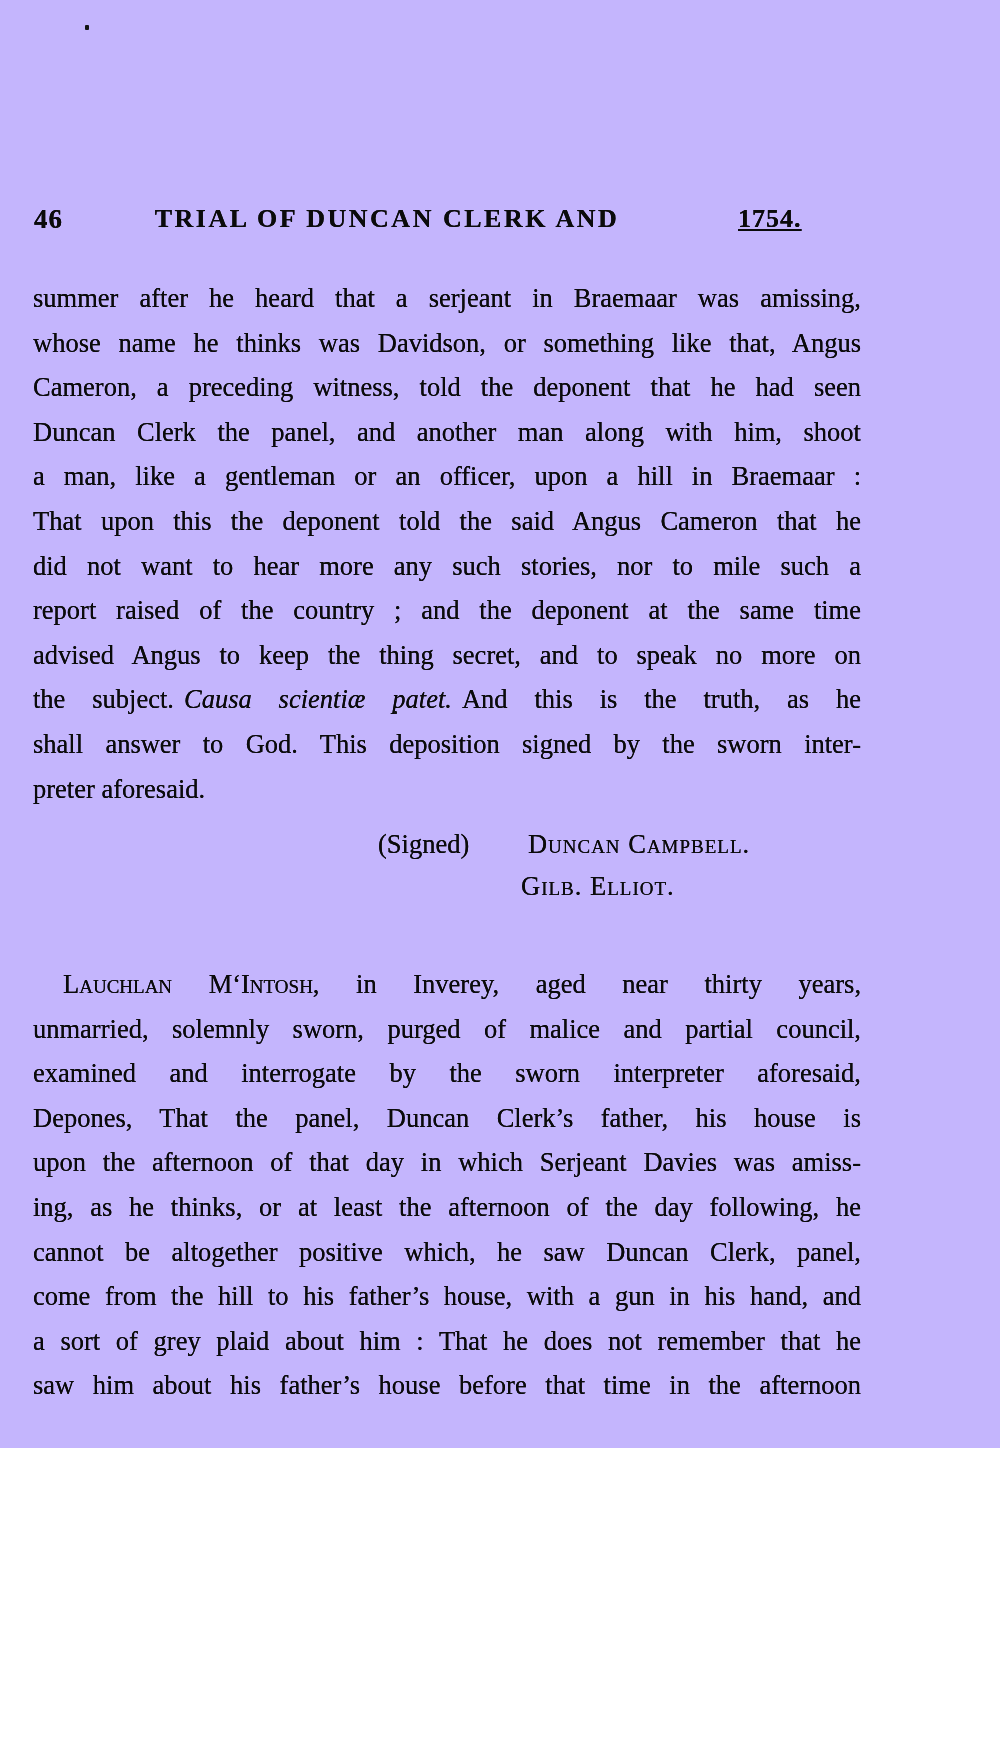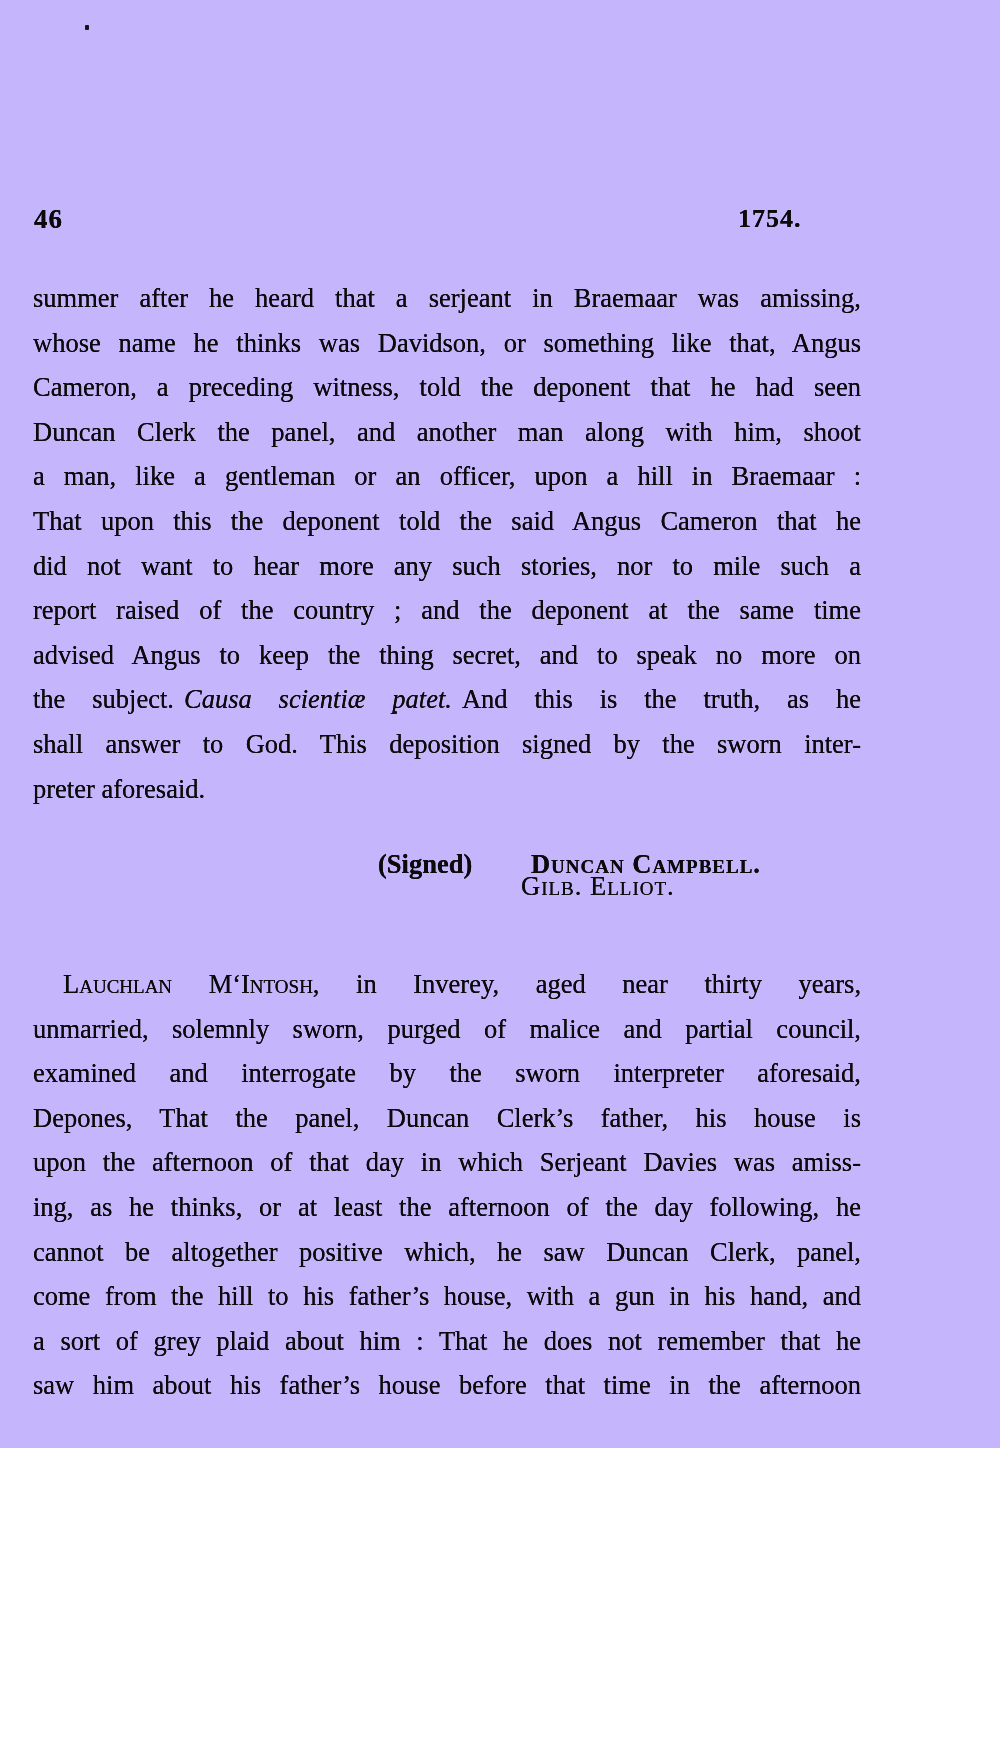--- a/index.html
+++ b/index.html
@@ -21,42 +21,42 @@
     font-size:27px; font-weight:bold; letter-spacing:1px;
   }
   .running-title {
     position:absolute; left:0; right:120px; top:0;
     text-align:center;
     font-size:26px; font-weight:bold; letter-spacing:2.5px;
     white-space:nowrap;
   }
   .year-label {
     position:absolute; left:705px; top:0;
-    font-size:26px; font-weight:bold; letter-spacing:1px;
+    font-size:26px; font-weight:bold; letter-spacing:1px;text-decoration:underline;
   }
 
   
   .para { position:absolute; left:33px; width:828px; }
   .p1 { top:276px; }
   .p2 { top:962px; }
   .body-line {
     font-size:26.5px;
     line-height:44.6px;
     text-align:justify;
     text-align-last:justify;
     white-space:nowrap; 
   }
   .body-line.nojust { text-align:left; text-align-last:left; }
   .indent { text-indent:30px; }
   .latin { font-style:italic; margin:0 10px; }
   .sc { font-variant:small-caps; }
 
   
   .sig-row { position:absolute; font-size:26.5px; line-height:44px; white-space:nowrap; }
-  .sig-row-1 { left:378px; top:842px;font-weight:bold; }
+  .sig-row-1 { left:378px; top:822px; }
   .sig-row-2 { left:521px; top:864px; }
   .signed-label { display:inline-block; }
   .sig-name { display:inline-block; margin-left:52px; font-variant:small-caps; letter-spacing:1px; }
   .sig-row-2 .sig-name { margin-left:0; }
 
   
   .speck { position:absolute; background:#141414; border-radius:1px; }
   .sp1  { left:85px;  top:25px;   width:4px; height:5px; }
   .sp2  { left:394px; top:711px;  width:3px; height:3px; }
   .sp3  { left:135px; top:1492px; width:2px; height:4px; }
@@ -67,20 +67,21 @@
   .sp8  { left:412px; top:1714px; width:3px; height:6px; transform:rotate(18deg); }
   .sp9  { left:710px; top:1700px; width:2px; height:3px; }
 </style>
 </head>
 <body>
 
 <div class="page">
 
   <div class="header">
     <span class="page-number">46</span>
+    <span class="running-title">TRIAL OF DUNCAN CLERK AND</span>
     <span class="year-label">1754.</span>
   </div>
 
   <div class="para p1">
     <div class="body-line">summer after he heard that a serjeant in Braemaar was amissing,</div>
     <div class="body-line">whose name he thinks was Davidson, or something like that, Angus</div>
     <div class="body-line">Cameron, a preceding witness, told the deponent that he had seen</div>
     <div class="body-line">Duncan Clerk the panel, and another man along with him, shoot</div>
     <div class="body-line">a man, like a gentleman or an officer, upon a hill in Braemaar :</div>
     <div class="body-line">That upon this the deponent told the said Angus Cameron that he</div>

